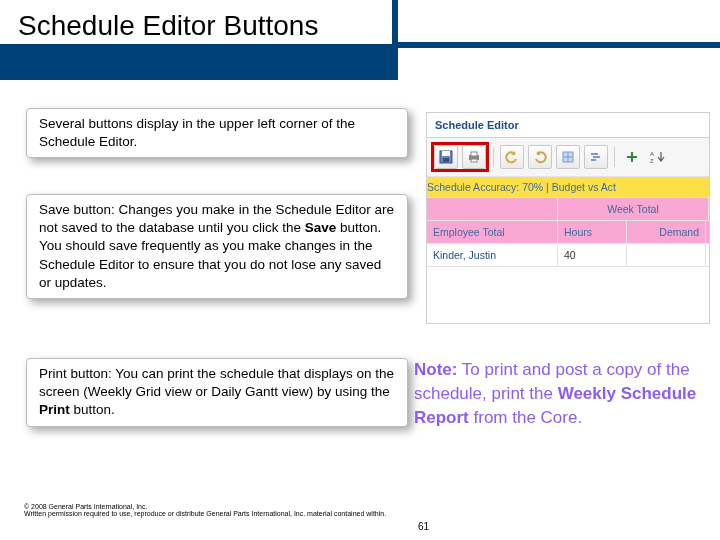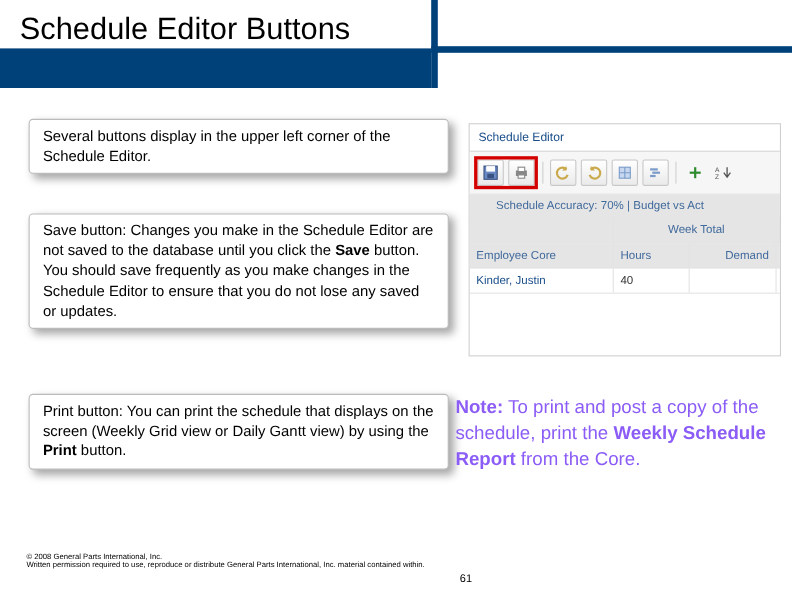--- a/index.html
+++ b/index.html
@@ -7,28 +7,28 @@
   .title-bar{position:absolute;left:0;top:44px;width:392px;height:36px;background:#00417a}
   .title{position:absolute;left:18px;top:10px;font-size:28px;font-weight:normal;color:#000}
   .accent-top{position:absolute;left:392px;top:0;width:6px;height:80px;background:#00417a}
   .accent-side{position:absolute;left:392px;top:42px;width:328px;height:6px;background:#00417a}
   .box{position:absolute;background:#fff;border:1px solid #bbb;border-radius:4px;padding:6px 12px;font-size:13.5px;line-height:1.35;color:#000;box-shadow:4px 4px 8px rgba(0,0,0,.35)}
   .box1{left:26px;top:108px;width:356px}
   .box2{left:26px;top:194px;width:356px}
   .box3{left:26px;top:358px;width:356px}
   .note{position:absolute;left:414px;top:358px;width:290px;font-size:17px;line-height:1.4;color:#8b5cf6}
   .screenshot{position:absolute;left:426px;top:112px;width:282px;height:210px;border:1px solid #d0d0d0;background:#fff;font-size:11px;color:#333}
-  .shot-head{border-bottom:1px solid #d0d0d0;padding:6px 8px;color:#1a4e8a;font-weight:normal}
+  .shot-head{border-bottom:1px solid #d0d0d0;padding:6px 8px;color:#1a4e8a;font-weight:bold}
   .toolbar{display:flex;gap:4px;align-items:center;padding:6px 6px;border-bottom:1px solid #e3e3e3;background:#f6f6f6}
   .tb-btn{width:22px;height:22px;border:1px solid #c8c8c8;border-radius:2px;background:linear-gradient(#fff,#eaeaea);display:flex;align-items:center;justify-content:center}
   .tb-sep{width:1px;height:20px;background:#d0d0d0;margin:0 2px}
   .hilite{outline:3px solid #d40000;outline-offset:-1px;padding:1px;display:flex;gap:4px}
-  .status{padding:4px 24px;color:#406a9c;border-bottom:1px solid #e3e3e3;background:#e5e5e5;font-size:10.5px}
+  .status{padding:4px 0;color:#406a9c;border-bottom:1px solid #e3e3e3;background:#fde047;font-size:10.5px}
   .wk-row{display:flex;border-bottom:1px solid #e3e3e3}
-  .wk-head{background:#e5e5e5;color:#406a9c}
+  .wk-head{background:#f9a8d4;color:#406a9c}
   .cell{padding:5px 6px;border-right:1px solid #e3e3e3;font-size:10.5px}
   .c1{width:118px}
   .c2{width:56px;text-align:left}
   .c3{width:66px;text-align:right}
   .emp{color:#1a4e8a}
   .footer{position:absolute;left:24px;bottom:22px;width:380px;font-size:7px;color:#000;line-height:1.1}
   .pagenum{position:absolute;left:418px;bottom:8px;font-size:10px;color:#000}
   svg{display:block}
 </style>
 </head>
@@ -116,21 +116,21 @@
             <path d="M11 2 L11 10 M8 7 L11 11 L14 7" fill="none" stroke="#555" stroke-width="1.2"></path>
           </svg>
     </span>
   </div>
   <div class="status">Schedule Accuracy: 70%   |   Budget vs Act</div>
   <div class="wk-row wk-head">
     <div class="cell c1"></div>
     <div class="cell" style="flex:1;text-align:center">Week Total</div>
   </div>
   <div class="wk-row wk-head">
-    <div class="cell c1">Employee Core</div>
+    <div class="cell c1">Employee Total</div>
     <div class="cell c2">Hours</div>
     <div class="cell c3">Demand</div>
   </div>
   <div class="wk-row">
     <div class="cell c1 emp">Kinder, Justin</div>
     <div class="cell c2">40</div>
     <div class="cell c3"></div>
   </div>
 </div>
 

